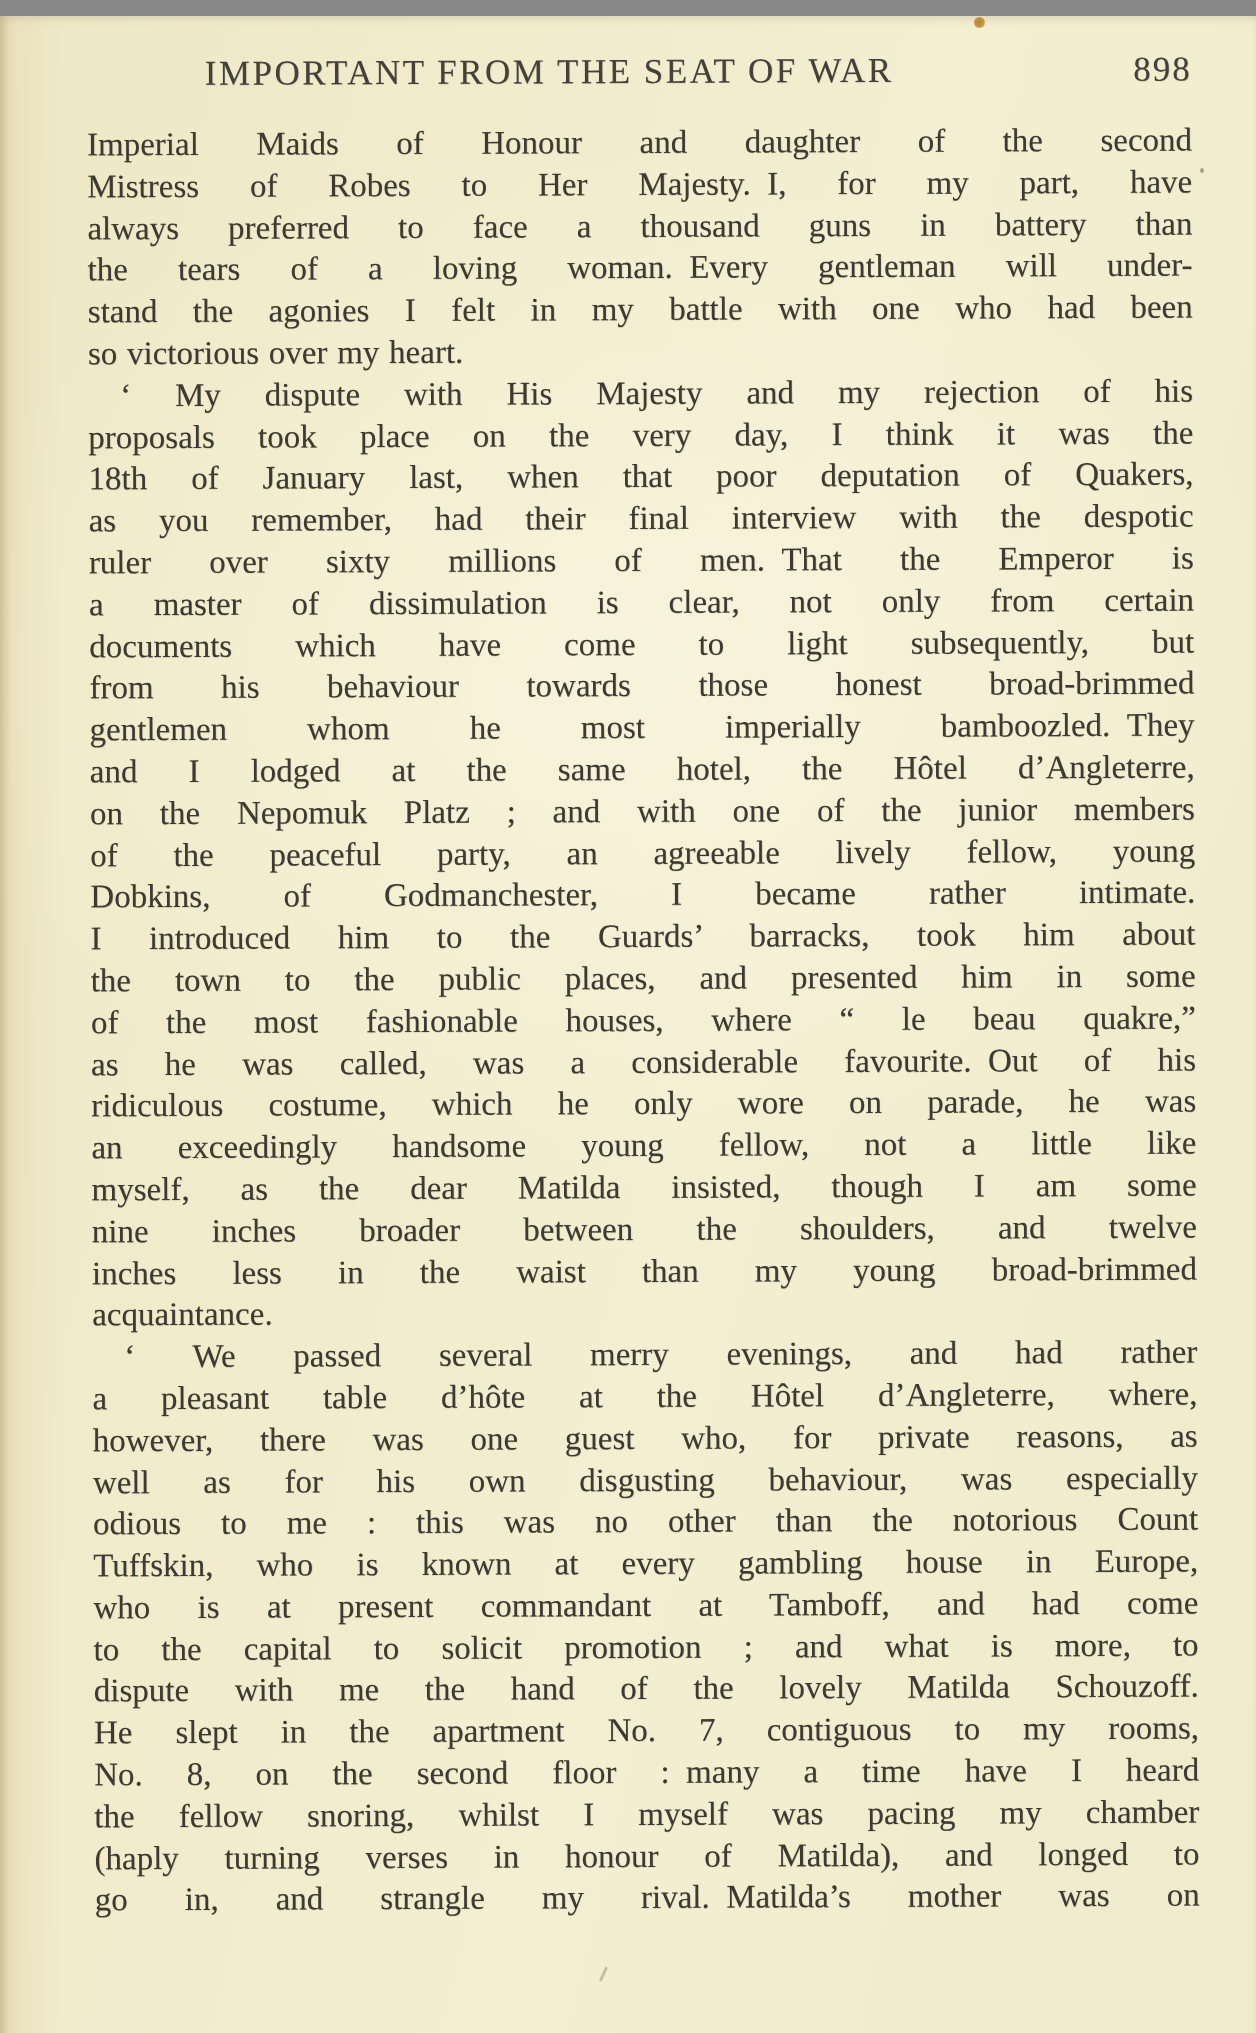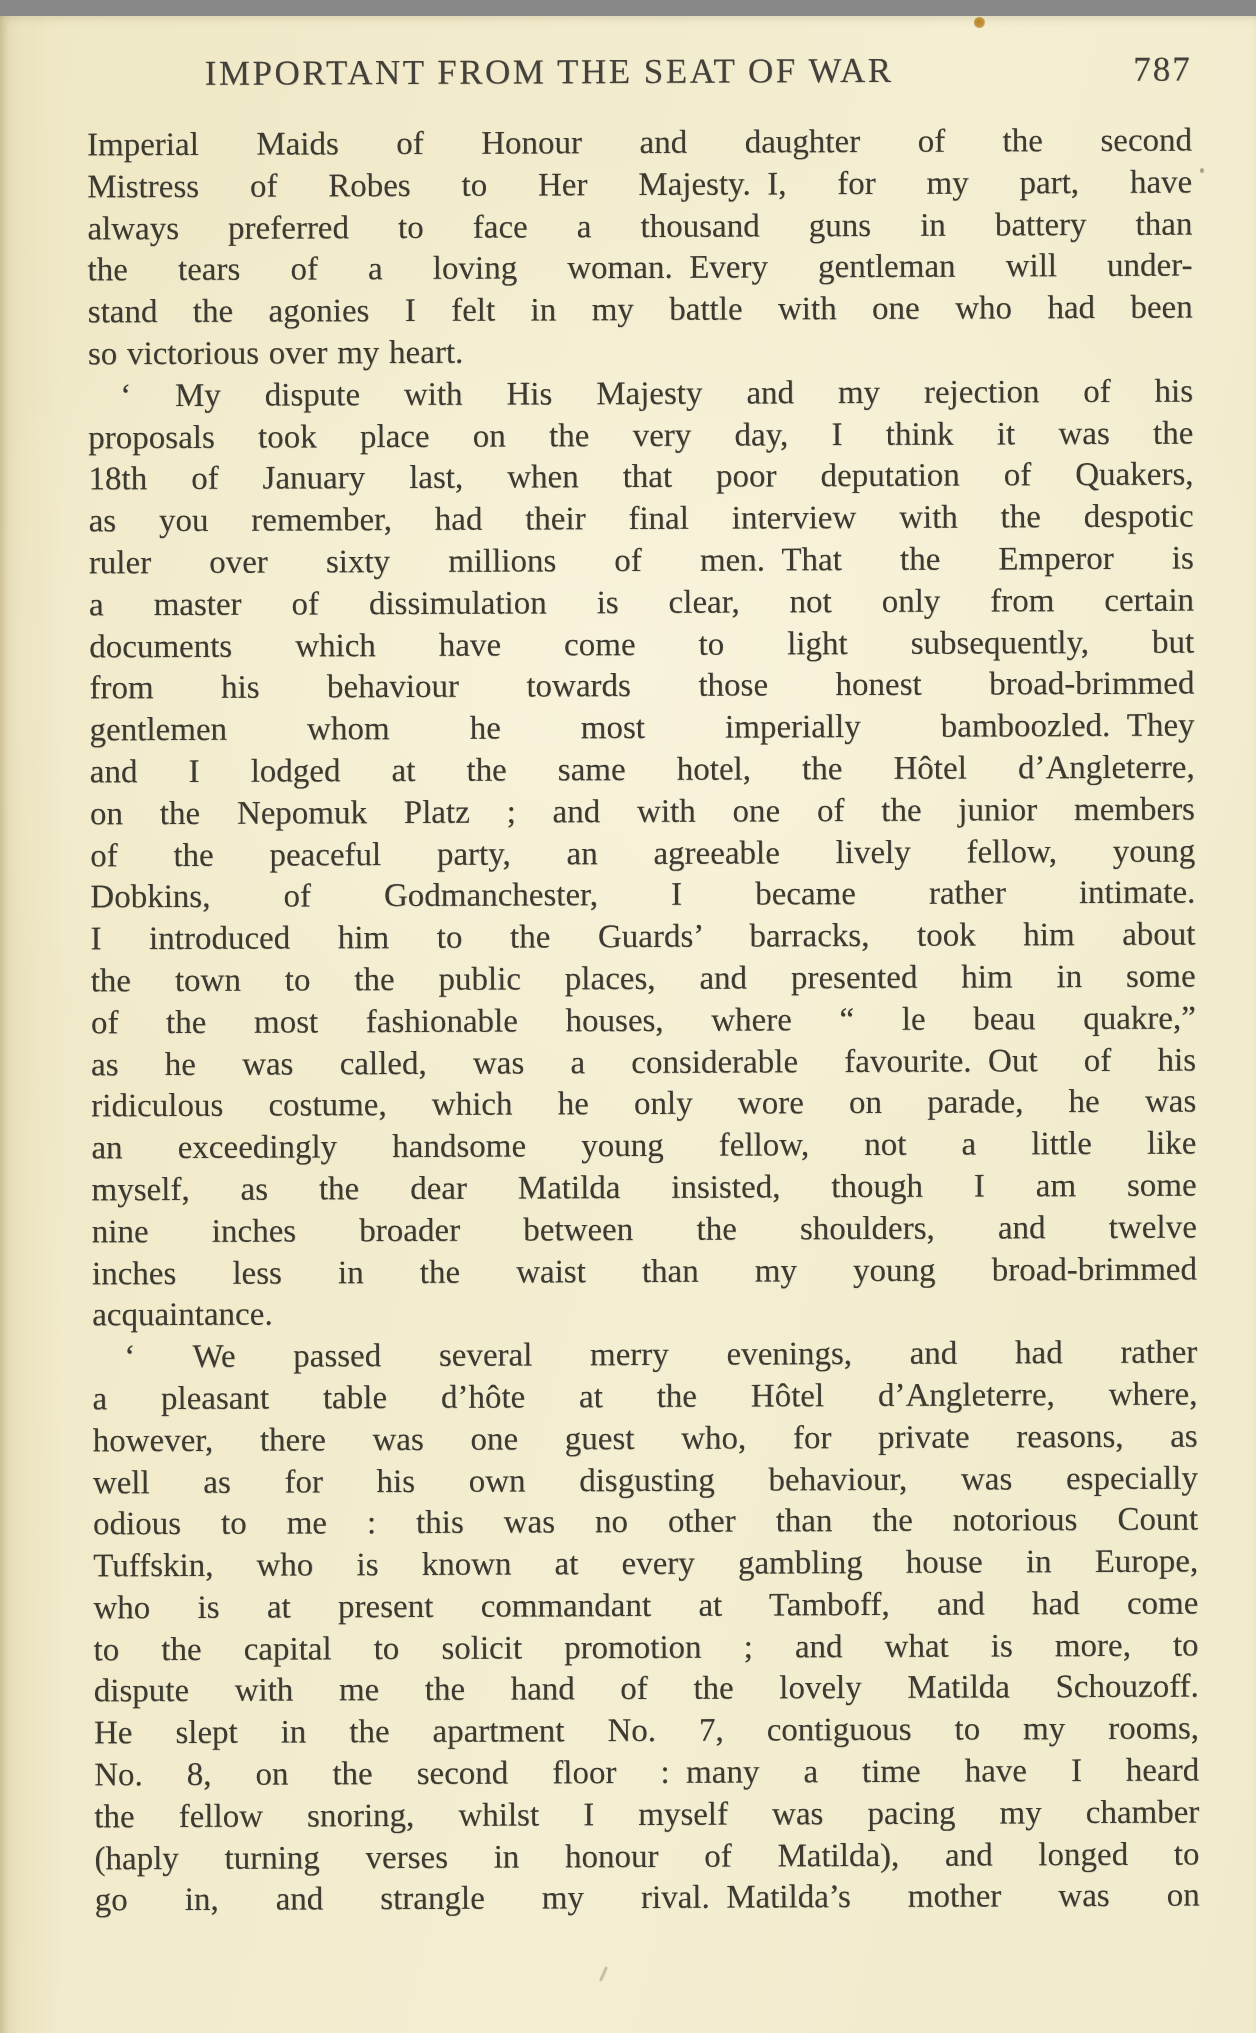--- a/index.html
+++ b/index.html
@@ -100,21 +100,21 @@
   }
 </style>
 </head>
 <body>
 
 <div class="page">
   <div class="content">
 
     <div class="running-header">
       <span class="running-title">IMPORTANT FROM THE SEAT OF WAR</span>
-      <span class="folio">787</span>
+      <span class="folio">898</span>
     </div>
 
     <div class="text-body" id="text-body">
         <div class="paragraph">
           <div class="line">Imperial Maids of Honour and daughter of the second</div>
           <div class="line">Mistress of Robes to Her Majesty. I, for my part, have</div>
           <div class="line">always preferred to face a thousand guns in battery than</div>
           <div class="line">the tears of a loving woman. Every gentleman will under-</div>
           <div class="line">stand the agonies I felt in my battle with one who had been</div>
           <div class="line flush">so victorious over my heart.</div>

